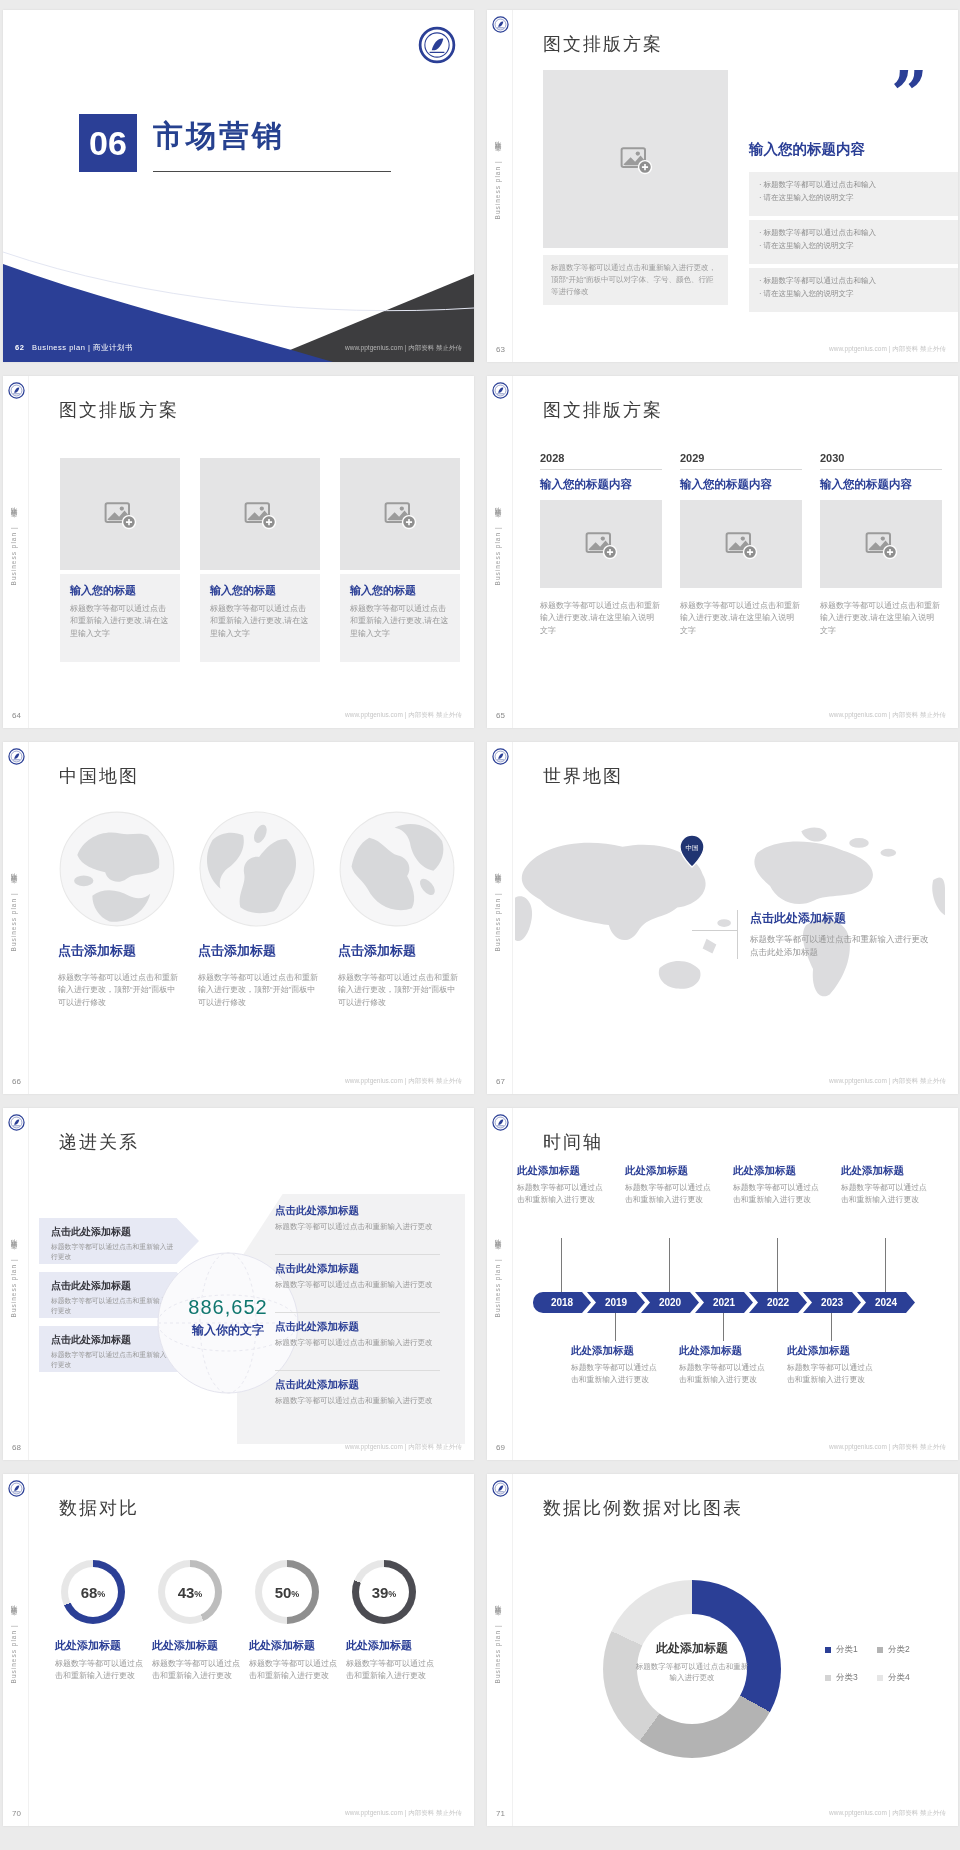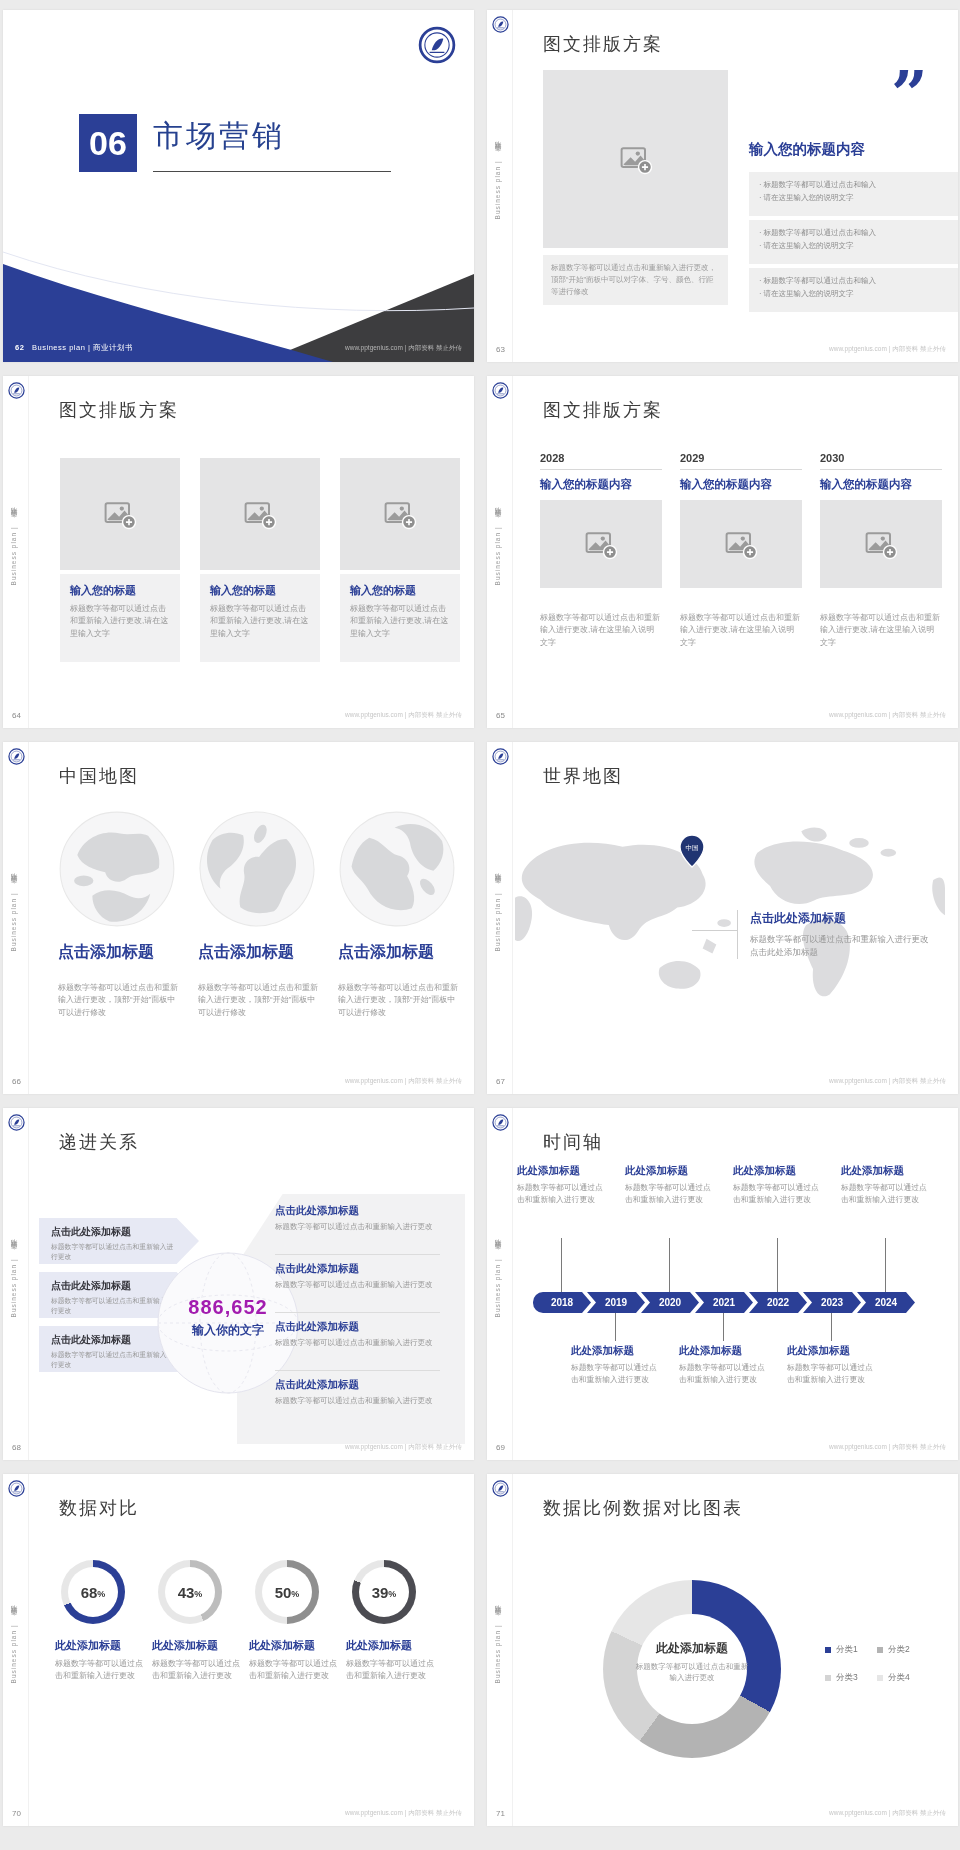--- a/index.html
+++ b/index.html
@@ -18,21 +18,21 @@
   .urlft{position:absolute;right:12px;bottom:8px;font-size:6.5px;color:#c6c6c6}
   
   .ph{background:#e4e4e5;display:flex;align-items:center;justify-content:center}
   .ph-icon{width:36px;height:36px}
   .h-blue{font-weight:bold;color:#2b3f96}
   .body-txt{color:#979797;line-height:1.55}
   
   .arc{position:absolute;border-radius:50%;width:900px;height:700px;border:2px solid #ededed}
   .cov-badge{position:absolute;left:76px;top:104px;width:58px;height:58px;background:#2b3f96;color:#fff;
              font-size:34px;font-weight:bold;display:flex;align-items:center;justify-content:center}
-  .cov-title{position:absolute;left:150px;top:106px;font-size:30px;font-weight:normal;color:#26418f;letter-spacing:3px}
+  .cov-title{position:absolute;left:150px;top:106px;font-size:30px;font-weight:bold;color:#26418f;letter-spacing:3px}
   .cov-line{position:absolute;left:150px;top:161px;width:238px;height:1px;background:#4a4a4a}
   .cov-desc{position:absolute;left:150px;top:172px;width:250px;font-size:11px;color:#666;line-height:1.8}
   .cov-bottom{position:absolute;left:0;bottom:0;width:471px;height:132px}
   .cov-ft-l{position:absolute;left:12px;bottom:9px;color:#fff;font-size:7.5px;letter-spacing:.5px}
   .cov-ft-r{position:absolute;right:12px;bottom:9px;color:#b5b5b5;font-size:6.5px}
   
   .s63-ph{left:56px;top:60px;width:185px;height:178px}
   .s63-cap{position:absolute;left:56px;top:245px;width:169px;background:#efefef;padding:7px 8px;font-size:7.5px;color:#9a9a9a;line-height:1.6}
   .quote{position:absolute;left:404px;top:52px;font-family:"DejaVu Serif","Liberation Serif",serif;font-size:64px;font-weight:bold;color:#2b3f96;line-height:1}
   .s63-head{position:absolute;left:262px;top:130px;font-size:14.5px}
@@ -43,46 +43,46 @@
   .s64-col{position:absolute;top:82px;width:120px}
   .s64-ph{width:120px;height:112px}
   .s64-panel{background:#f1f1f2;padding:9px 10px;margin-top:4px;height:70px}
   .s64-panel .t{font-size:11px;margin-bottom:5px}
   .s64-panel .b{font-size:8px}
   
   .s65-col{position:absolute;top:76px;width:122px}
   .s65-year{font-size:11px;font-weight:bold;color:#3d3d3d;padding-bottom:5px;border-bottom:1px solid #d8d8d8}
   .s65-t{font-size:11.5px;margin:7px 0 8px}
   .s65-ph{width:122px;height:88px}
-  .s65-b{font-size:8px;margin-top:24px}
+  .s65-b{font-size:8px;margin-top:12px}
   
   .s66-col{position:absolute;top:68px;width:122px}
   .globe{width:118px;height:118px}
-  .s66-t{font-size:16px;margin:10px 0 19px}
+  .s66-t{font-size:13px;margin:10px 0 12px}
   .s66-b{font-size:8px}
   
   .map{position:absolute;left:28px;top:62px;width:430px;height:245px}
   .pin{position:absolute;left:192px;top:92px;width:26px;height:34px}
   .s67-block{position:absolute;left:250px;top:168px;width:180px;border-left:1px solid #cfcfcf;padding-left:12px}
   .s67-h{font-size:12px;margin-bottom:6px}
   .s67-b{font-size:8.5px}
   .s67-line{position:absolute;left:205px;top:188px;width:45px;height:1px;background:#cfcfcf}
   
   .banner{position:absolute;left:36px;width:160px;height:46px;background:#e7e9f4;
           clip-path:polygon(0 0,86% 0,100% 50%,86% 100%,0 100%);padding:7px 24px 0 12px;box-sizing:border-box}
   .banner .t{font-size:10px;font-weight:bold;color:#35353c;margin-bottom:3px}
   .banner .b{font-size:6.8px;line-height:1.5}
   .wedge{position:absolute;left:234px;top:86px;width:228px;height:250px;background:#f2f2f3;
          clip-path:polygon(20% 0,100% 0,100% 100%,0 100%,0 28%)}
   .s68-item{position:absolute;left:272px;width:178px}
   .s68-item .t{font-size:10.5px;margin-bottom:3px}
   .s68-item .b{font-size:7.5px}
   .s68-sep{position:absolute;left:272px;width:165px;height:1px;background:#dcdcdc}
   .s68-globe{position:absolute;left:152px;top:142px;width:146px;height:146px}
-  .s68-val{position:absolute;left:152px;top:188px;width:146px;text-align:center;font-size:20px;font-weight:bold;color:#a21caf;letter-spacing:1px}
+  .s68-val{position:absolute;left:152px;top:188px;width:146px;text-align:center;font-size:20px;font-weight:normal;color:#0f766e;letter-spacing:1px}
   .s68-lab{position:absolute;left:152px;top:214px;width:146px;text-align:center;font-size:12px;font-weight:bold;color:#2b3f96}
   
   .s69-top{position:absolute;top:56px;width:92px}
   .s69-bot{position:absolute;top:236px;width:92px}
   .s69-t{font-size:10.5px;margin-bottom:4px}
   .s69-b{font-size:7.8px}
   .conn{position:absolute;width:1px;background:#7a7a7a}
   .tl{position:absolute;left:46px;top:184px;display:flex}
   .yr{width:58px;height:21px;margin-right:-4px;background:#2b3f96;color:#fff;font-size:10px;font-weight:bold;
       display:flex;align-items:center;justify-content:center;

